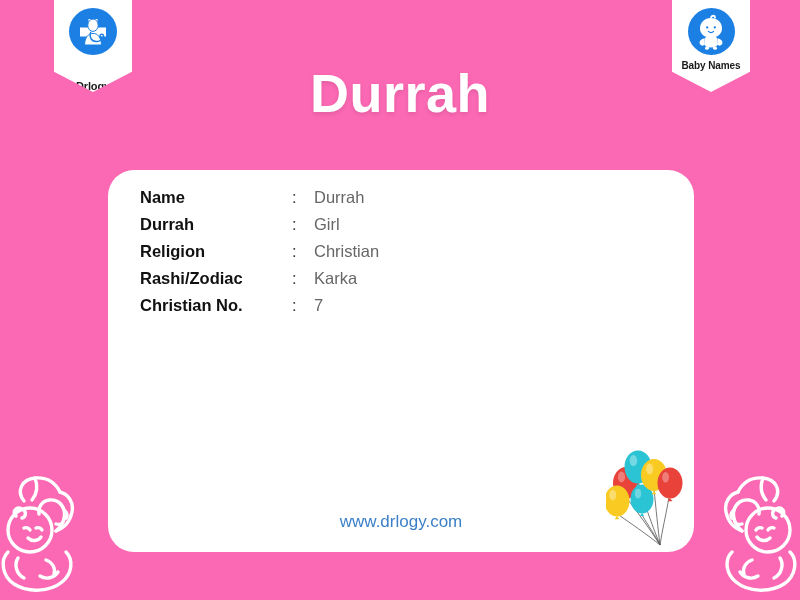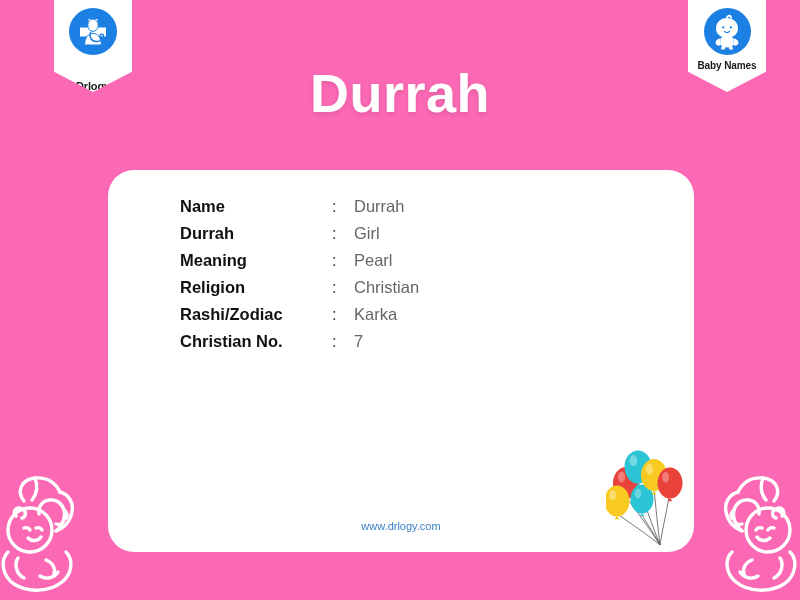--- a/index.html
+++ b/index.html
@@ -32,21 +32,21 @@
     background: #ffffff;
     -webkit-clip-path: polygon(0 0, 100% 0, 100% 78%, 50% 100%, 0 78%);
     clip-path: polygon(0 0, 100% 0, 100% 78%, 50% 100%, 0 78%);
     filter: drop-shadow(0 2px 3px rgba(0,0,0,0.18));
     display: flex;
     flex-direction: column;
     align-items: center;
     padding-top: 8px;
   }
   .ribbon.left  { left: 54px; gap: 20px;  }
-  .ribbon.right { right: 34px; }
+  .ribbon.right { right: 50px; }
 
   .ribbon-badge {
     width: 48px;
     height: 48px;
     border-radius: 50%;
     background: #1B7FE3;
     display: flex;
     align-items: center;
     justify-content: center;
   }
@@ -85,23 +85,22 @@
     width: 586px;
     height: 382px;
     background: #ffffff;
     border-radius: 26px;
     overflow: hidden;
   }
 
   .info-table {
     position: absolute;
     left: 32px;
-    top: 23px;
+    top: 14px;
     border-collapse: collapse;
-    margin-left: 40px;
   }
   .info-table td {
     font-size: 16.5px;
     padding: 0;
     height: 27px;
     vertical-align: middle;
     white-space: nowrap;
   }
   .info-label {
     font-weight: bold;
@@ -120,21 +119,21 @@
     padding-left: 3px;
     font-size: 16.5px;
   }
 
   .site-link {
     position: absolute;
     bottom: 20px;
     left: 0;
     width: 100%;
     text-align: center;
-    font-size: 11px;
+    font-size: 17px;
     color: #3a7fc8;
     text-decoration: none;
   }
 
   .balloons {
     position: absolute;
     right: 2px;
     bottom: -3px;
     pointer-events: none;
   }
@@ -244,25 +243,20 @@
         <td class="info-label">Name</td>
         <td class="info-colon">:</td>
         <td class="info-value">Durrah</td>
       </tr>
       <tr>
         <td class="info-label">Durrah</td>
         <td class="info-colon">:</td>
         <td class="info-value">Girl</td>
       </tr>
       <tr>
-        <td class="info-label">Meaning</td>
-        <td class="info-colon">:</td>
-        <td class="info-value">Pearl</td>
-      </tr>
-      <tr>
         <td class="info-label">Religion</td>
         <td class="info-colon">:</td>
         <td class="info-value">Christian</td>
       </tr>
       <tr>
         <td class="info-label">Rashi/Zodiac</td>
         <td class="info-colon">:</td>
         <td class="info-value">Karka</td>
       </tr>
       <tr>

